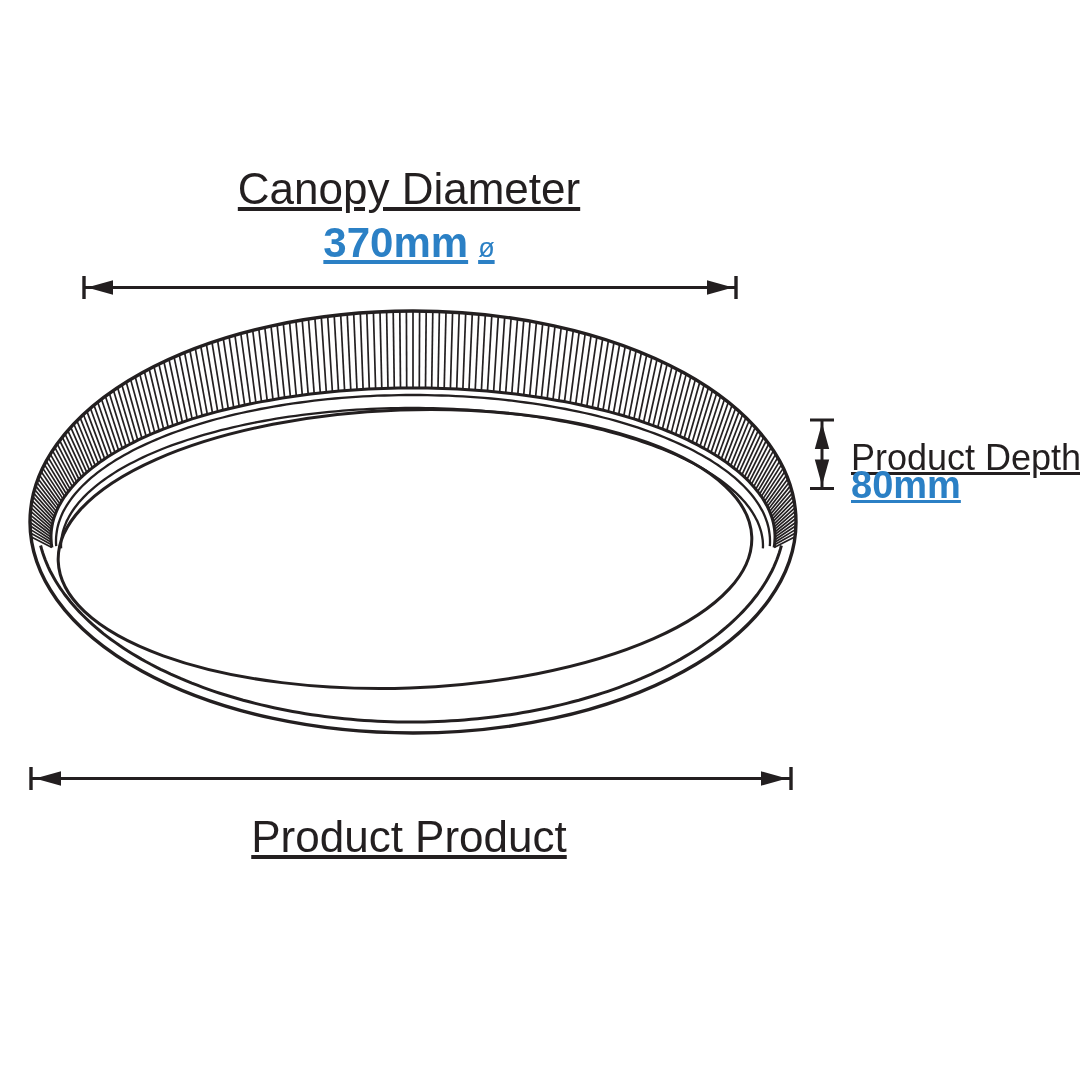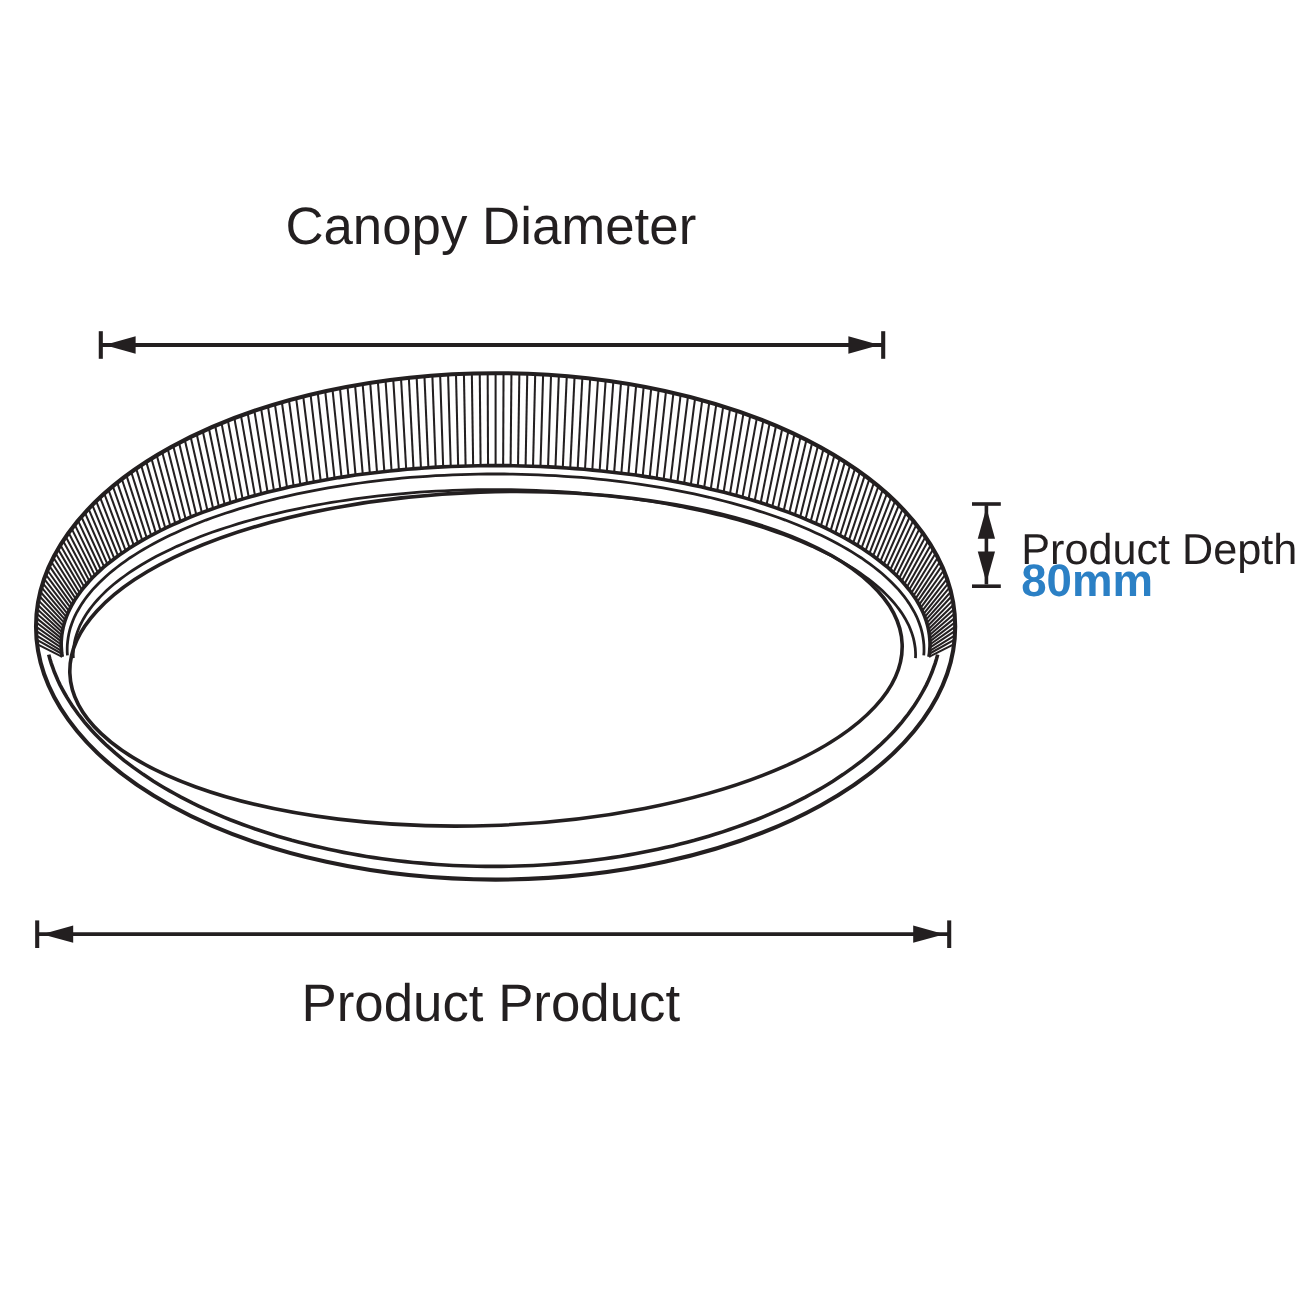--- a/index.html
+++ b/index.html
@@ -8,21 +8,21 @@
   }
   html,body{margin:0;padding:0;background:#ffffff;}
   #stage{
     position:relative;
     width:1080px;height:1080px;
     background:#ffffff;
     font-family:"Liberation Sans", sans-serif;
     overflow:hidden;
   }
   #art{position:absolute;left:0;top:0;width:1080px;height:1080px;}
-  .txt{position:absolute;line-height:1;color:var(--ink);white-space:nowrap;}
+  .txt{position:absolute;line-height:1;color:var(--ink);white-space:nowrap;text-decoration:underline;}
   .centered{left:58px;width:702px;text-align:center;}
   .dim-label{font-size:44px;font-weight:400;letter-spacing:0px;}
   .dim-value{font-size:42px;font-weight:700;color:var(--accent);}
   .dia-symbol{font-size:27px;font-weight:400;margin-left:10px;color:var(--accent);}
   .side-label{font-size:36px;font-weight:400;margin-top:30px;}
   .side-value{font-size:38px;font-weight:700;color:var(--accent);}
   .ink-line{stroke:var(--ink);fill:none;}
   .ink-fill{fill:var(--ink);stroke:none;}
 </style>
 </head>
@@ -253,19 +253,22 @@
       <path id="bandInner" class="ink-line" stroke-width="3" d="M51.9 547.4 L51.4 544.3 L51.2 541.3 L51.0 538.2 L51.0 535.2 L51.2 532.1 L51.5 529.1 L52.0 526.0 L52.6 523.0 L53.4 519.9 L54.3 516.9 L55.4 513.9 L56.6 510.9 L58.0 507.9 L59.5 504.9 L61.2 501.9 L63.0 498.9 L65.0 496.0 L67.1 493.1 L69.4 490.2 L71.8 487.3 L74.3 484.4 L77.0 481.5 L79.8 478.7 L82.8 475.9 L85.9 473.1 L89.2 470.4 L92.6 467.7 L96.1 465.0 L99.7 462.3 L103.5 459.7 L107.4 457.1 L111.5 454.5 L115.7 452.0 L120.0 449.5 L124.4 447.1 L128.9 444.7 L133.6 442.3 L138.3 439.9 L143.2 437.6 L148.2 435.4 L153.4 433.2 L158.6 431.0 L163.9 428.9 L169.4 426.8 L174.9 424.8 L180.6 422.8 L186.3 420.8 L192.1 418.9 L198.1 417.1 L204.1 415.3 L210.2 413.6 L216.4 411.9 L222.6 410.3 L229.0 408.7 L235.4 407.2 L241.9 405.7 L248.5 404.3 L255.2 402.9 L261.9 401.6 L268.7 400.4 L275.5 399.2 L282.4 398.0 L289.3 397.0 L296.3 395.9 L303.4 395.0 L310.5 394.1 L317.6 393.3 L324.8 392.5 L332.0 391.8 L339.3 391.1 L346.6 390.5 L353.9 390.0 L361.2 389.5 L368.6 389.1 L375.9 388.8 L383.3 388.5 L390.7 388.3 L398.2 388.1 L405.6 388.0 L413.0 388.0 L420.4 388.0 L427.8 388.1 L435.3 388.3 L442.7 388.5 L450.1 388.8 L457.4 389.1 L464.8 389.5 L472.1 390.0 L479.4 390.5 L486.7 391.1 L494.0 391.8 L501.2 392.5 L508.4 393.3 L515.5 394.1 L522.6 395.0 L529.7 395.9 L536.7 397.0 L543.6 398.0 L550.5 399.2 L557.3 400.4 L564.1 401.6 L570.8 402.9 L577.5 404.3 L584.1 405.7 L590.6 407.2 L597.0 408.7 L603.4 410.3 L609.6 411.9 L615.8 413.6 L621.9 415.3 L627.9 417.1 L633.9 418.9 L639.7 420.8 L645.4 422.8 L651.1 424.8 L656.6 426.8 L662.1 428.9 L667.4 431.0 L672.6 433.2 L677.8 435.4 L682.8 437.6 L687.7 439.9 L692.4 442.3 L697.1 444.7 L701.6 447.1 L706.0 449.5 L710.3 452.0 L714.5 454.5 L718.6 457.1 L722.5 459.7 L726.3 462.3 L729.9 465.0 L733.4 467.7 L736.8 470.4 L740.1 473.1 L743.2 475.9 L746.2 478.7 L749.0 481.5 L751.7 484.4 L754.2 487.3 L756.6 490.2 L758.9 493.1 L761.0 496.0 L763.0 498.9 L764.8 501.9 L766.5 504.9 L768.0 507.9 L769.4 510.9 L770.6 513.9 L771.7 516.9 L772.6 519.9 L773.4 523.0 L774.0 526.0 L774.5 529.1 L774.8 532.1 L775.0 535.2 L775.0 538.2 L774.8 541.3 L774.6 544.3 L774.1 547.4 "></path>
       <path id="rim1" class="ink-line" stroke-width="2.3" d="M56.2 546.1 L56.0 543.2 L56.0 540.2 L56.1 537.3 L56.4 534.4 L56.8 531.5 L57.3 528.5 L58.0 525.6 L58.8 522.7 L59.8 519.8 L60.9 516.9 L62.1 514.0 L63.5 511.1 L65.1 508.3 L66.8 505.4 L68.6 502.6 L70.5 499.8 L72.6 497.0 L74.8 494.2 L77.2 491.4 L79.7 488.7 L82.3 486.0 L85.1 483.3 L88.0 480.6 L91.0 477.9 L94.2 475.3 L97.5 472.7 L100.9 470.1 L104.5 467.6 L108.1 465.0 L111.9 462.6 L115.8 460.1 L119.8 457.7 L124.0 455.3 L128.3 452.9 L132.6 450.6 L137.1 448.3 L141.7 446.1 L146.5 443.9 L151.3 441.7 L156.2 439.6 L161.2 437.5 L166.4 435.4 L171.6 433.4 L176.9 431.5 L182.3 429.6 L187.8 427.7 L193.5 425.9 L199.1 424.1 L204.9 422.4 L210.8 420.7 L216.7 419.0 L222.8 417.5 L228.9 415.9 L235.0 414.4 L241.3 413.0 L247.6 411.6 L254.0 410.3 L260.4 409.0 L266.9 407.8 L273.5 406.6 L280.1 405.5 L286.8 404.4 L293.5 403.4 L300.3 402.5 L307.1 401.6 L314.0 400.7 L320.9 399.9 L327.8 399.2 L334.8 398.5 L341.8 397.9 L348.9 397.4 L355.9 396.9 L363.0 396.4 L370.1 396.1 L377.2 395.7 L384.4 395.5 L391.5 395.3 L398.7 395.1 L405.8 395.0 L413.0 395.0 L420.2 395.0 L427.3 395.1 L434.5 395.3 L441.6 395.5 L448.8 395.7 L455.9 396.1 L463.0 396.4 L470.1 396.9 L477.1 397.4 L484.2 397.9 L491.2 398.5 L498.2 399.2 L505.1 399.9 L512.0 400.7 L518.9 401.6 L525.7 402.5 L532.5 403.4 L539.2 404.4 L545.9 405.5 L552.5 406.6 L559.1 407.8 L565.6 409.0 L572.0 410.3 L578.4 411.6 L584.7 413.0 L591.0 414.4 L597.1 415.9 L603.2 417.5 L609.3 419.0 L615.2 420.7 L621.1 422.4 L626.9 424.1 L632.5 425.9 L638.2 427.7 L643.7 429.6 L649.1 431.5 L654.4 433.4 L659.6 435.4 L664.8 437.5 L669.8 439.6 L674.7 441.7 L679.5 443.9 L684.3 446.1 L688.9 448.3 L693.4 450.6 L697.7 452.9 L702.0 455.3 L706.2 457.7 L710.2 460.1 L714.1 462.6 L717.9 465.0 L721.5 467.6 L725.1 470.1 L728.5 472.7 L731.8 475.3 L735.0 477.9 L738.0 480.6 L740.9 483.3 L743.7 486.0 L746.3 488.7 L748.8 491.4 L751.2 494.2 L753.4 497.0 L755.5 499.8 L757.4 502.6 L759.2 505.4 L760.9 508.3 L762.5 511.1 L763.9 514.0 L765.1 516.9 L766.2 519.8 L767.2 522.7 L768.0 525.6 L768.7 528.5 L769.2 531.5 L769.6 534.4 L769.9 537.3 L770.0 540.2 L770.0 543.2 L769.8 546.1 "></path>
       <path id="rim2" class="ink-line" stroke-width="2.3" d="M61.1 548.4 L61.0 545.7 L61.1 542.9 L61.3 540.2 L61.7 537.5 L62.2 534.7 L62.8 532.0 L63.6 529.3 L64.5 526.6 L65.6 523.8 L66.7 521.1 L68.1 518.5 L69.5 515.8 L71.1 513.1 L72.8 510.5 L74.7 507.8 L76.7 505.2 L78.8 502.6 L81.1 500.0 L83.5 497.4 L86.0 494.9 L88.6 492.3 L91.4 489.8 L94.3 487.3 L97.3 484.9 L100.5 482.4 L103.8 480.0 L107.1 477.6 L110.7 475.2 L114.3 472.9 L118.0 470.6 L121.9 468.3 L125.9 466.1 L130.0 463.8 L134.2 461.7 L138.5 459.5 L142.9 457.4 L147.4 455.3 L152.1 453.3 L156.8 451.2 L161.6 449.3 L166.6 447.3 L171.6 445.4 L176.7 443.6 L182.0 441.8 L187.3 440.0 L192.7 438.3 L198.1 436.6 L203.7 434.9 L209.4 433.3 L215.1 431.8 L220.9 430.2 L226.8 428.8 L232.7 427.4 L238.8 426.0 L244.9 424.7 L251.0 423.4 L257.2 422.1 L263.5 421.0 L269.9 419.8 L276.3 418.7 L282.7 417.7 L289.2 416.7 L295.8 415.8 L302.4 414.9 L309.0 414.1 L315.7 413.3 L322.4 412.6 L329.2 411.9 L336.0 411.3 L342.8 410.7 L349.6 410.2 L356.5 409.7 L363.4 409.3 L370.3 409.0 L377.2 408.7 L384.2 408.4 L391.1 408.2 L398.1 408.1 L405.0 408.0 L412.0 408.0 L419.0 408.0 L425.9 408.1 L432.9 408.2 L439.8 408.4 L446.8 408.7 L453.7 409.0 L460.6 409.3 L467.5 409.7 L474.4 410.2 L481.2 410.7 L488.0 411.3 L494.8 411.9 L501.6 412.6 L508.3 413.3 L515.0 414.1 L521.6 414.9 L528.2 415.8 L534.8 416.7 L541.3 417.7 L547.7 418.7 L554.1 419.8 L560.5 421.0 L566.8 422.1 L573.0 423.4 L579.1 424.7 L585.2 426.0 L591.3 427.4 L597.2 428.8 L603.1 430.2 L608.9 431.8 L614.6 433.3 L620.3 434.9 L625.9 436.6 L631.3 438.3 L636.7 440.0 L642.0 441.8 L647.3 443.6 L652.4 445.4 L657.4 447.3 L662.4 449.3 L667.2 451.2 L671.9 453.3 L676.6 455.3 L681.1 457.4 L685.5 459.5 L689.8 461.7 L694.0 463.8 L698.1 466.1 L702.1 468.3 L706.0 470.6 L709.7 472.9 L713.3 475.2 L716.9 477.6 L720.2 480.0 L723.5 482.4 L726.7 484.9 L729.7 487.3 L732.6 489.8 L735.4 492.3 L738.0 494.9 L740.5 497.4 L742.9 500.0 L745.2 502.6 L747.3 505.2 L749.3 507.8 L751.2 510.5 L752.9 513.1 L754.5 515.8 L755.9 518.5 L757.3 521.1 L758.4 523.8 L759.5 526.6 L760.4 529.3 L761.2 532.0 L761.8 534.7 L762.3 537.5 L762.7 540.2 L762.9 542.9 L763.0 545.7 L762.9 548.4 "></path>
       <ellipse id="opening" class="ink-line" cx="405" cy="549" rx="347" ry="139" transform="rotate(-2 405 549)" stroke-width="3"></ellipse>
       <path id="bottomInner" class="ink-line" stroke-width="3" d="M781.4 545.5 L780.4 549.2 L779.3 552.8 L778.0 556.4 L776.7 560.0 L775.2 563.6 L773.7 567.1 L772.0 570.7 L770.1 574.2 L768.2 577.7 L766.2 581.2 L764.0 584.7 L761.8 588.1 L759.4 591.5 L756.9 595.0 L754.3 598.3 L751.6 601.7 L748.8 605.0 L745.9 608.3 L742.8 611.6 L739.7 614.8 L736.4 618.0 L733.1 621.2 L729.6 624.3 L726.1 627.4 L722.4 630.5 L718.7 633.6 L714.8 636.6 L710.9 639.5 L706.8 642.4 L702.7 645.3 L698.4 648.2 L694.1 651.0 L689.7 653.7 L685.2 656.4 L680.6 659.1 L675.9 661.7 L671.2 664.3 L666.3 666.8 L661.4 669.3 L656.4 671.7 L651.3 674.1 L646.1 676.4 L640.9 678.7 L635.6 680.9 L630.2 683.1 L624.7 685.2 L619.2 687.3 L613.6 689.3 L607.9 691.3 L602.2 693.2 L596.4 695.0 L590.6 696.8 L584.7 698.5 L578.8 700.2 L572.7 701.8 L566.7 703.4 L560.6 704.9 L554.4 706.3 L548.2 707.7 L542.0 709.0 L535.7 710.3 L529.4 711.5 L523.0 712.6 L516.6 713.7 L510.2 714.7 L503.7 715.6 L497.2 716.5 L490.7 717.3 L484.1 718.0 L477.6 718.7 L471.0 719.3 L464.3 719.9 L457.7 720.4 L451.1 720.8 L444.4 721.2 L437.7 721.5 L431.1 721.7 L424.4 721.9 L417.7 722.0 L411.0 722.0 L404.3 722.0 L397.6 721.9 L390.9 721.7 L384.3 721.5 L377.6 721.2 L370.9 720.8 L364.3 720.4 L357.7 719.9 L351.0 719.3 L344.4 718.7 L337.9 718.0 L331.3 717.3 L324.8 716.5 L318.3 715.6 L311.8 714.7 L305.4 713.7 L299.0 712.6 L292.6 711.5 L286.3 710.3 L280.0 709.0 L273.8 707.7 L267.6 706.3 L261.4 704.9 L255.3 703.4 L249.3 701.8 L243.2 700.2 L237.3 698.5 L231.4 696.8 L225.6 695.0 L219.8 693.2 L214.1 691.3 L208.4 689.3 L202.8 687.3 L197.3 685.2 L191.8 683.1 L186.4 680.9 L181.1 678.7 L175.9 676.4 L170.7 674.1 L165.6 671.7 L160.6 669.3 L155.7 666.8 L150.8 664.3 L146.1 661.7 L141.4 659.1 L136.8 656.4 L132.3 653.7 L127.9 651.0 L123.6 648.2 L119.3 645.3 L115.2 642.4 L111.1 639.5 L107.2 636.6 L103.3 633.6 L99.6 630.5 L95.9 627.4 L92.4 624.3 L88.9 621.2 L85.6 618.0 L82.3 614.8 L79.2 611.6 L76.1 608.3 L73.2 605.0 L70.4 601.7 L67.7 598.3 L65.1 595.0 L62.6 591.5 L60.2 588.1 L58.0 584.7 L55.8 581.2 L53.8 577.7 L51.9 574.2 L50.0 570.7 L48.3 567.1 L46.8 563.6 L45.3 560.0 L44.0 556.4 L42.7 552.8 L41.6 549.2 L40.6 545.5 "></path>
       <ellipse id="outerSil" class="ink-line" cx="413" cy="522" rx="383" ry="211" stroke-width="3.4"></ellipse>
     </g>
   </svg>
 
   <div class="txt centered dim-label" style="top:167px">Canopy Diameter</div>
+  <div class="txt centered dim-value" style="top:222px">
+    <span>370mm</span><span class="dia-symbol">ø</span>
+  </div>
 
   <div class="txt side-label" style="left:851px;top:410px">Product Depth</div>
   <div class="txt side-value" style="left:851px;top:466px">80mm</div>
 
   <div class="txt centered dim-label" style="top:815px">Product Product</div>
 
 </div>
 
 </body></html>

